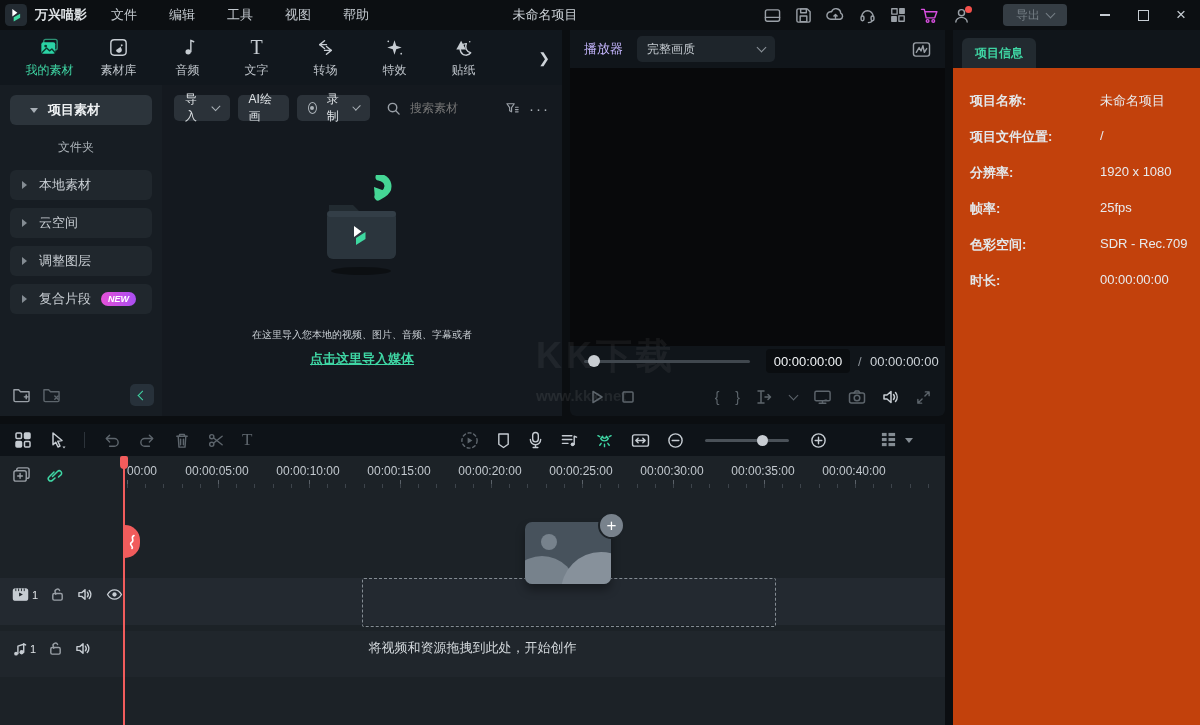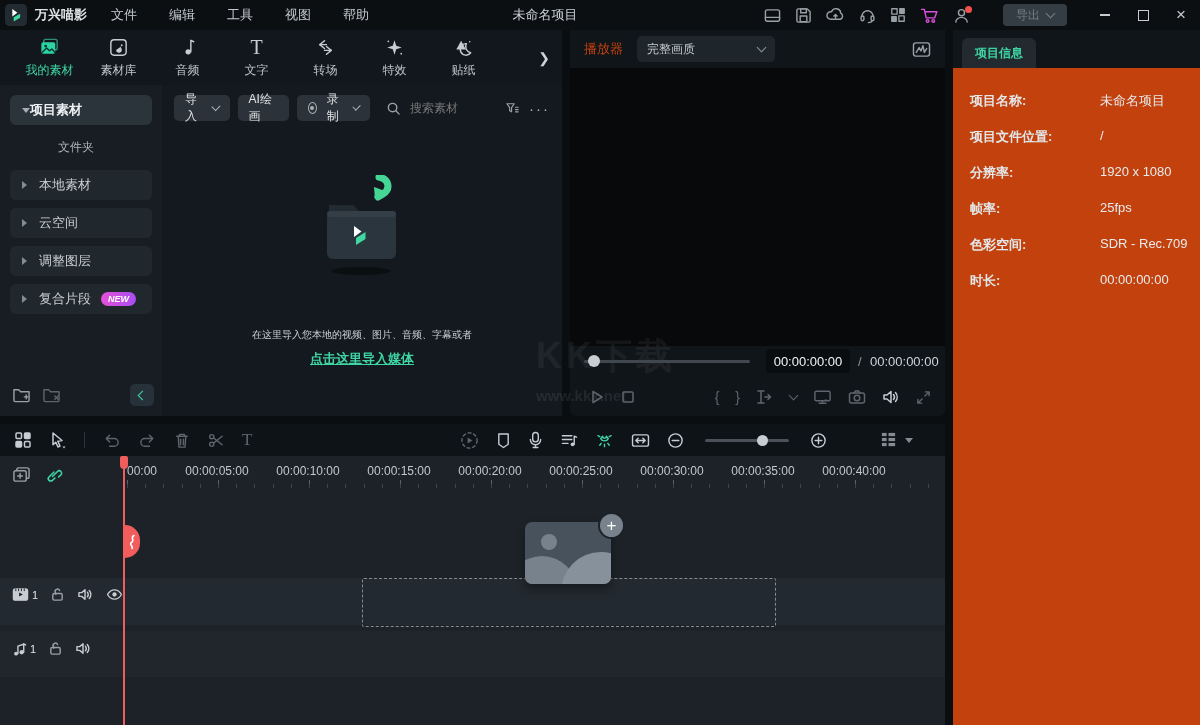--- a/index.html
+++ b/index.html
@@ -33,22 +33,22 @@
 
   
   .left-section{position:absolute;top:30px;left:0;width:562px;height:386px;background:#14191f;}
   .tabbar{height:55px;background:#11171d;display:flex;align-items:center;padding-left:16px;gap:2px;}
   .tab{width:67px;display:flex;flex-direction:column;align-items:center;gap:3px;color:#c0c6cc;cursor:pointer;}
   .tab .lbl{font-size:12px;}
   .tab.active{color:#3fd6a4;}
   .tab-chevron{margin-left:auto;margin-right:12px;color:#cdd3d8;font-size:14px;font-weight:bold;}
   .left-body{display:flex;height:331px;}
   .sidebar{width:162px;background:#171d23;position:relative;padding-top:10px;box-sizing:border-box;}
-  .sb-group{margin:0 10px;height:30px;background:#2c343b;border-radius:6px;display:flex;align-items:center;
-    padding:0 12px;color:#eef1f3;font-weight:bold;font-size:13px;}
+  .sb-group{margin:0 10px;height:30px;background:#2c343b;border-radius:6px;display:flex;align-items:center;gap:10px;
+    padding:0 20px;color:#eef1f3;font-weight:bold;font-size:13px;}
   .sb-folder{margin:14px 0 10px 58px;color:#aeb5bb;font-size:12px;}
   .sb-item{margin:8px 10px 0 10px;height:30px;background:#20272d;border-radius:6px;display:flex;align-items:center;gap:12px;
     padding:0 12px;color:#c9cfd4;font-size:13px;}
   .new-badge{margin-left:-2px;background:linear-gradient(90deg,#e551d8,#a94ef2);color:#fff;font-size:9px;font-style:italic;
     font-weight:bold;padding:2px 7px;border-radius:8px;}
   .sb-footer{position:absolute;bottom:8px;left:0;width:100%;height:24px;}
   .collapse-btn{position:absolute;right:8px;top:0;width:24px;height:22px;background:#27313a;border-radius:5px;
     display:flex;align-items:center;justify-content:center;color:#3fd6a4;}
   .media-panel{flex:1;background:#14191f;position:relative;}
   .mp-toolbar{display:flex;align-items:center;gap:8px;padding:10px 12px 0 12px;}
@@ -60,21 +60,21 @@
   .mp-search input{background:transparent;border:none;outline:none;color:#8d949b;font-size:12px;width:85px;
     font-family:inherit;}
   .mp-more{color:#aab1b7;font-size:15px;letter-spacing:2px;margin-left:2px;}
   .empty-state{position:absolute;top:90px;left:0;width:100%;text-align:center;}
   .empty-hint{color:#c9cfd4;font-size:10px;margin-top:46px;}
   .empty-link{color:#3fd6a4;font-size:13px;text-decoration:underline;margin-top:8px;display:inline-block;font-weight:bold;}
 
   
   .player{position:absolute;top:30px;left:570px;width:375px;height:386px;background:#10151a;border-radius:0 0 6px 6px;}
   .pl-header{height:38px;display:flex;align-items:center;padding:0 14px;gap:14px;}
-  .pl-label{color:#c2410c;font-size:13px;}
+  .pl-label{color:#c4b5fd;font-size:13px;}
   .pl-quality{width:118px;height:26px;background:#1e252b;border-radius:5px;display:flex;align-items:center;
     color:#c3c9cf;font-size:12px;padding:0 10px;justify-content:space-between;}
   .pl-scope{margin-left:auto;}
   .viewport{position:absolute;top:38px;left:0;width:375px;height:278px;background:#08090b;}
   .watermark{position:absolute;left:-34px;top:264px;pointer-events:none;}
   .wm-logo{font-size:36px;font-weight:bold;color:rgba(255,255,255,0.055);letter-spacing:4px;}
   .wm-site{font-size:15px;font-weight:bold;color:rgba(255,255,255,0.08);margin-top:6px;}
   .seekrow{position:absolute;top:316px;left:0;width:375px;height:30px;display:flex;align-items:center;}
   .seek-track{position:absolute;left:14px;width:166px;height:3px;background:#40474e;border-radius:2px;}
   .seek-thumb{position:absolute;left:18px;width:12px;height:12px;border-radius:50%;background:#c8cdd2;}
@@ -603,20 +603,21 @@
       </svg>
   </div>
 
   <div class="dropzone"></div>
   <div class="ph-img">
     <div class="ph-circle"></div>
     <div class="ph-mnt1"></div>
     <div class="ph-mnt2"></div>
   </div>
   <div class="ph-plus">+</div>
+  <div class="drop-hint">将视频和资源拖拽到此处，开始创作</div>
 
   <div class="playhead-line"></div>
   <div class="playhead-flag"></div>
   <div class="playhead-badge">
     <svg width="9" height="16" viewBox="0 0 9 16" style="display:block;">
         <path d="M6 1.5 C1.5 3.5 7.5 6 3.5 8.5 C0.5 10.5 6 12.5 4 14.5" fill="none" stroke="#ffffff" stroke-width="1.6" stroke-linecap="round"></path>
       </svg>
   </div>
 </div>
 

